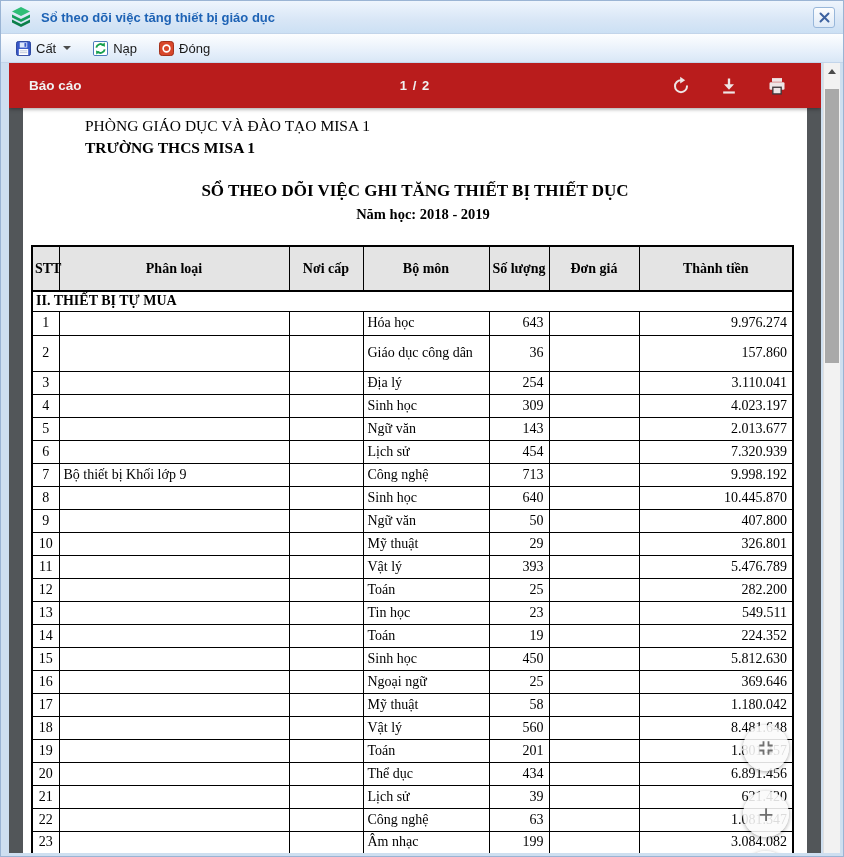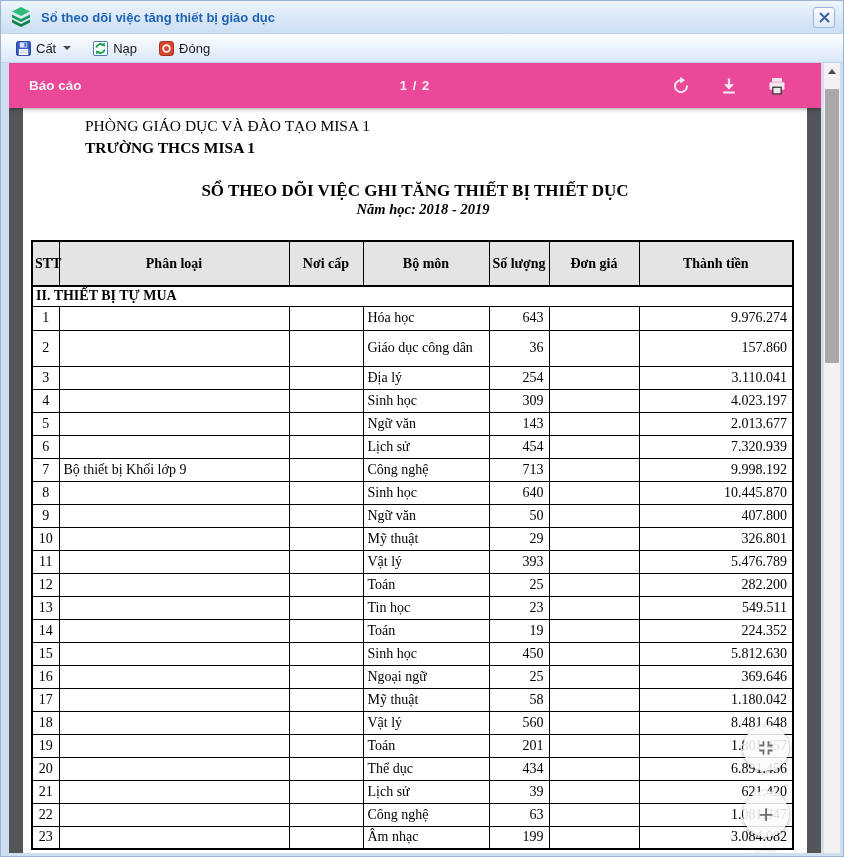--- a/index.html
+++ b/index.html
@@ -43,21 +43,21 @@
     border-left: 4px solid transparent; border-right: 4px solid transparent;
     border-top: 4px solid #4d4d4d;
   }
   
   .viewer {
     position: absolute; left: 8px; top: 62px; width: 812px; bottom: 3px;
     background: #525659; overflow: hidden;
   }
   .viewer-header {
     position: absolute; top: 0; left: 0; right: 0; height: 45px;
-    background: #ec4899; color: #f1f1f1;
+    background: #b91c1c; color: #f1f1f1;
     display: flex; align-items: center; z-index: 6;
     box-shadow: 0 1px 4px rgba(0,0,0,.4);
   }
   .viewer-title { font-weight: bold; font-size: 13.5px; padding-left: 20px; }
   .page-indicator {
     position: absolute; left: 0; right: 0; text-align: center;
     font-size: 13px; font-weight: bold; letter-spacing: 1px;
   }
   .viewer-actions {
     position: absolute; right: 34px; display: flex; gap: 28px; align-items: center;
@@ -69,22 +69,22 @@
     background: #ffffff; color: #000;
     font-family: "Liberation Serif", "DejaVu Serif", serif;
   }
   .page-head { padding: 7px 15px 0 18px; margin-left: 44px; }
   .dept { font-size: 15.5px; line-height: 22px; }
   .school { font-size: 15.5px; font-weight: bold; line-height: 22px; }
   .report-title {
     text-align: center; font-weight: bold; font-size: 17px; margin-top: 22px;
   }
   .report-subtitle {
-    text-align: center; font-weight: bold; font-style: italic;
-    font-size: 14.5px;  padding-left: 16px;
+    text-align: center; font-weight: bold; 
+    font-size: 14.5px; margin-top: 5px; padding-left: 16px;
   }
   
   table.report-table {
     border-collapse: collapse; table-layout: fixed;
     width: 761px; margin: 22px 0 0 8px;
     font-size: 14px;
     border: 2px solid #000;
   }
   .report-table th {
     border: 1px solid #000; border-bottom: 2px solid #000;

